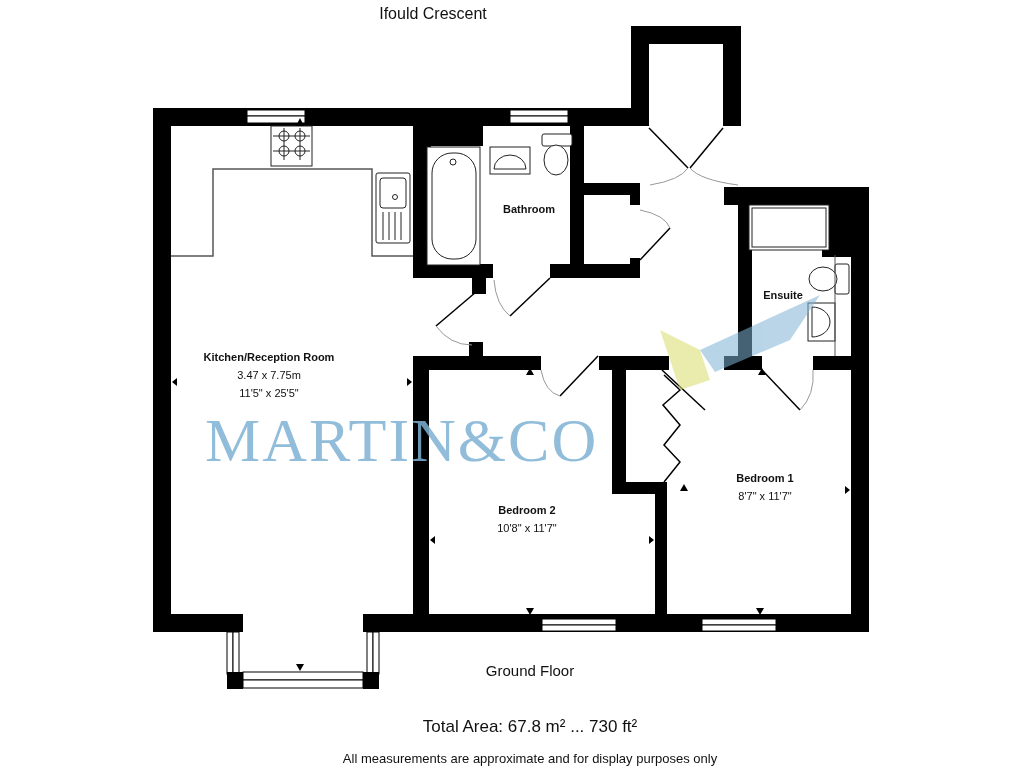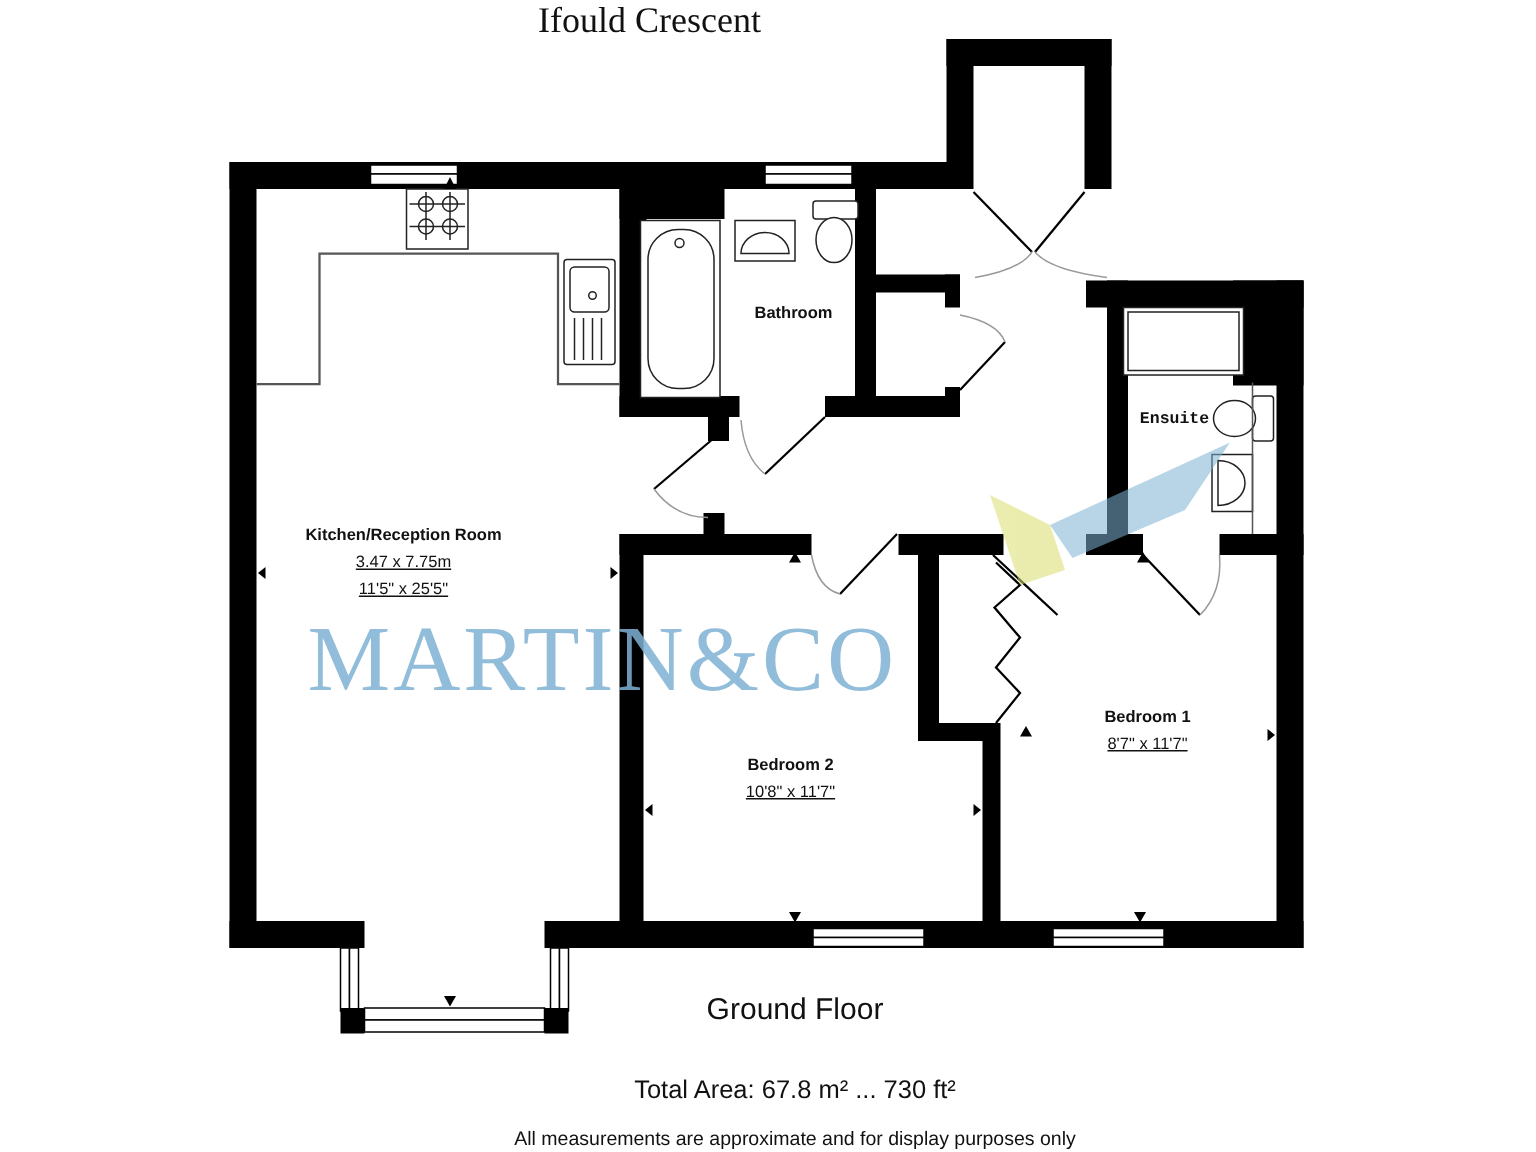--- a/index.html
+++ b/index.html
@@ -1,22 +1,22 @@
 <!DOCTYPE html>
 <html><head>
 <meta charset="utf-8">
 <style>
   html, body { margin: 0; padding: 0; background: #ffffff; }
   body { width: 1024px; height: 768px; position: relative; overflow: hidden; font-family: "Liberation Sans", sans-serif; }
-  .title { position: absolute; left: 0; top: 0; width: 866px; text-align: center; font-size: 24px; color: #111; line-height: 28px; font-family: Liberation Serif, serif; }
+  .title { position: absolute; left: 0; top: 0; width: 866px; text-align: center; font-size: 16px; color: #111; line-height: 28px; }
   #plan { position: absolute; left: 0; top: 0; }
   .lbl { position: absolute; text-align: center; color: #111; font-size: 11px; line-height: 18px; }
   .lbl .n { font-weight: bold; display: block; }
-  .lbl .d { display: block; text-decoration: underline; }
-  .floor { position: absolute; left: 440px; top: 662px; width: 180px; text-align: center; font-size: 20px; color: #111; }
+  .lbl .d { display: block; }
+  .floor { position: absolute; left: 440px; top: 662px; width: 180px; text-align: center; font-size: 15px; color: #111; }
   .total { position: absolute; left: 0; top: 717px; width: 1060px; text-align: center; font-size: 17px; color: #111; }
   .disc { position: absolute; left: 0; top: 751px; width: 1060px; text-align: center; font-size: 13px; color: #111; }
   .wm { position: absolute; left: 205px; top: 395px; font-family: "Liberation Serif", serif; font-size: 62px; line-height: 90px; color: #7fb2d4; opacity: 0.85; letter-spacing: 2px; white-space: nowrap; }
 </style>
 </head>
 <body>
 
 <div class="title">Ifould Crescent</div>
 
 <svg id="plan" width="1024" height="768" viewBox="0 0 1024 768">
@@ -188,21 +188,21 @@
 <div class="lbl" style="left:171px; top:348px; width:196px;">
   <span class="n">Kitchen/Reception Room</span>
   <span class="d">3.47 x 7.75m</span>
   <span class="d">11'5" x 25'5"</span>
 </div>
 
 <div class="lbl" style="left:484px; top:200px; width:90px;">
   <span class="n">Bathroom</span>
 </div>
 
-<div class="lbl" style="left:748px; top:271px; width:70px;font-family:Liberation Mono, monospace;">
+<div class="lbl" style="left:748px; top:286px; width:70px;">
   <span class="n">Ensuite</span>
 </div>
 
 <div class="lbl" style="left:429px; top:469px; width:196px;margin-top:32px;">
   <span class="n">Bedroom 2</span>
   <span class="d">10'8" x 11'7"</span>
 </div>
 
 <div class="lbl" style="left:667px; top:469px; width:196px;text-align:center;">
   <span class="n">Bedroom 1</span>

